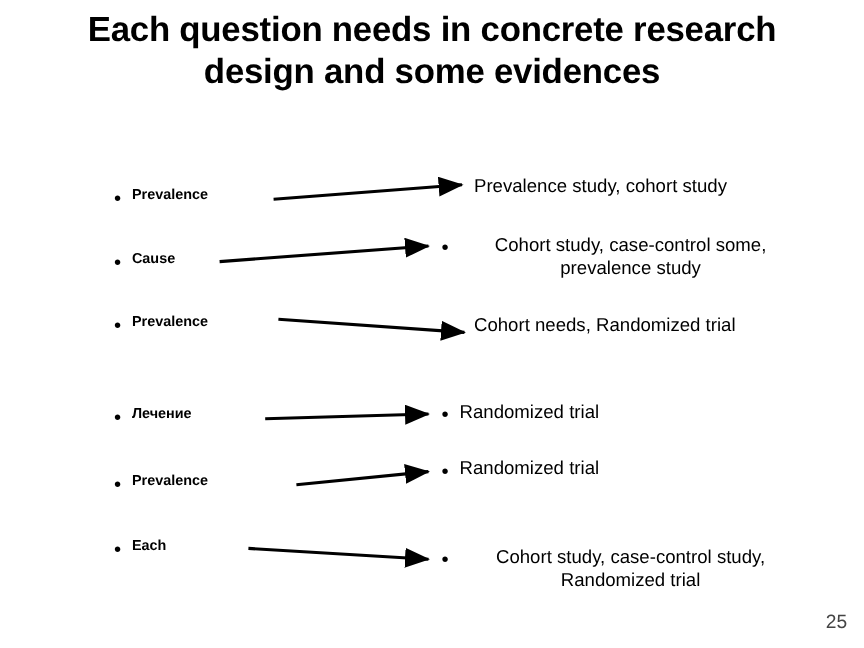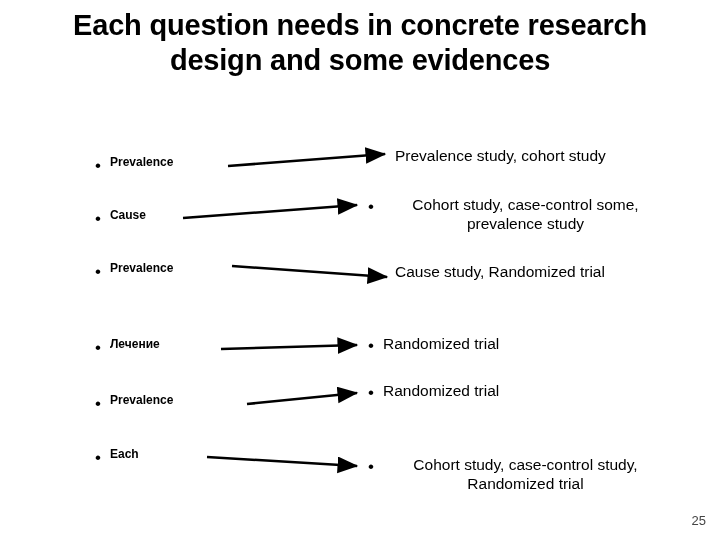--- a/index.html
+++ b/index.html
@@ -75,21 +75,21 @@
     top: 0;
     width: 720px;
     height: 540px;
     pointer-events: none;
   }
 
   .page-number {
     position: absolute;
     right: 14px;
     bottom: 12px;
-    font-size: 13px;
+    font-size: 16px;
     color: #444444;
   }
 </style>
 </head>
 <body>
 
 <div class="slide">
 
   <div class="title">Each question needs in concrete research design and some evidences</div>
 
@@ -126,21 +126,21 @@
   <div class="right-item" style="left:395px; top:147px; width:310px;">
     <span class="right-text">Prevalence study, cohort study</span>
   </div>
 
   <div class="right-item" style="left:368px; top:196px; width:300px;">
     <span class="right-bullet">•</span>
     <span class="right-text">Cohort study, case-control some, prevalence study</span>
   </div>
 
   <div class="right-item" style="left:395px; top:263px; width:310px;">
-    <span class="right-text">Cause study, Randomized trial</span>
+    <span class="right-text">Cohort needs, Randomized trial</span>
   </div>
 
   <div class="right-item" style="left:368px; top:335px; width:300px;">
     <span class="right-bullet">•</span>
     <span class="right-text">Randomized trial</span>
   </div>
 
   <div class="right-item" style="left:368px; top:382px; width:300px;">
     <span class="right-bullet">•</span>
     <span class="right-text">Randomized trial</span>

